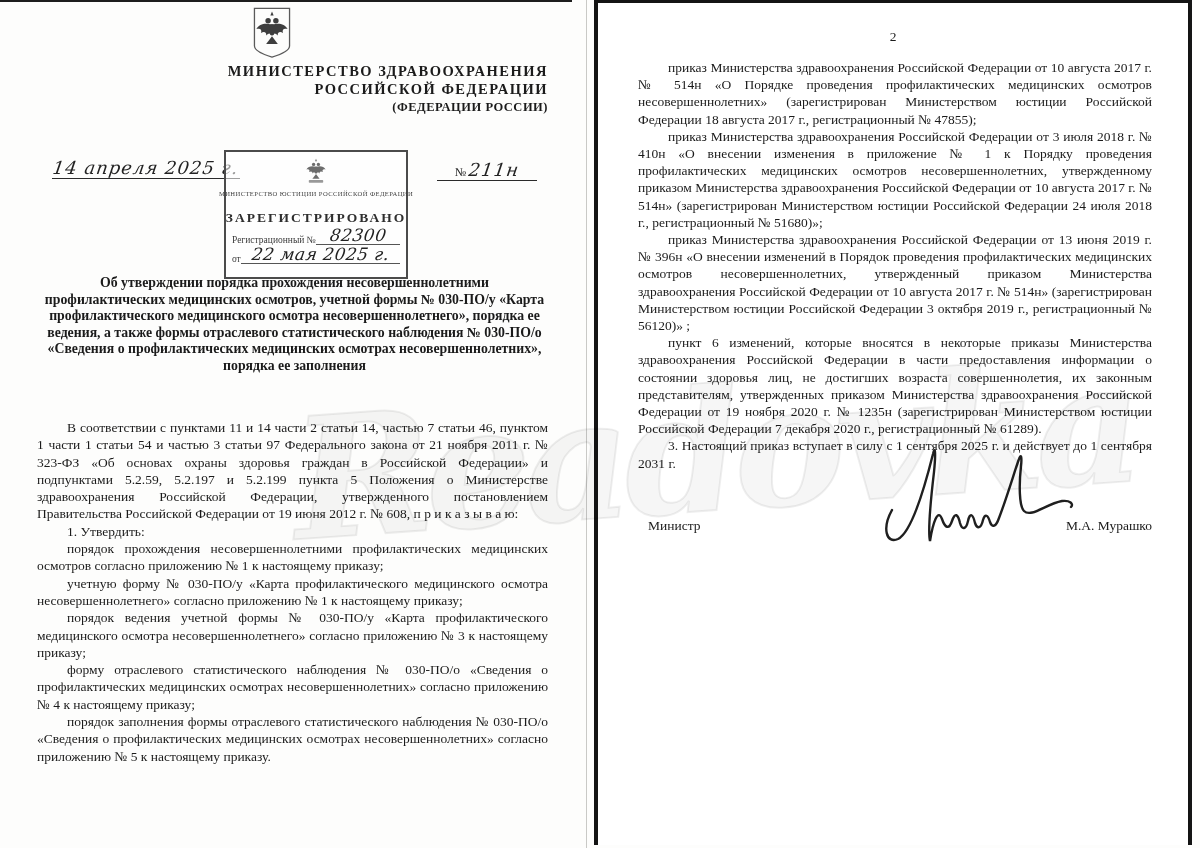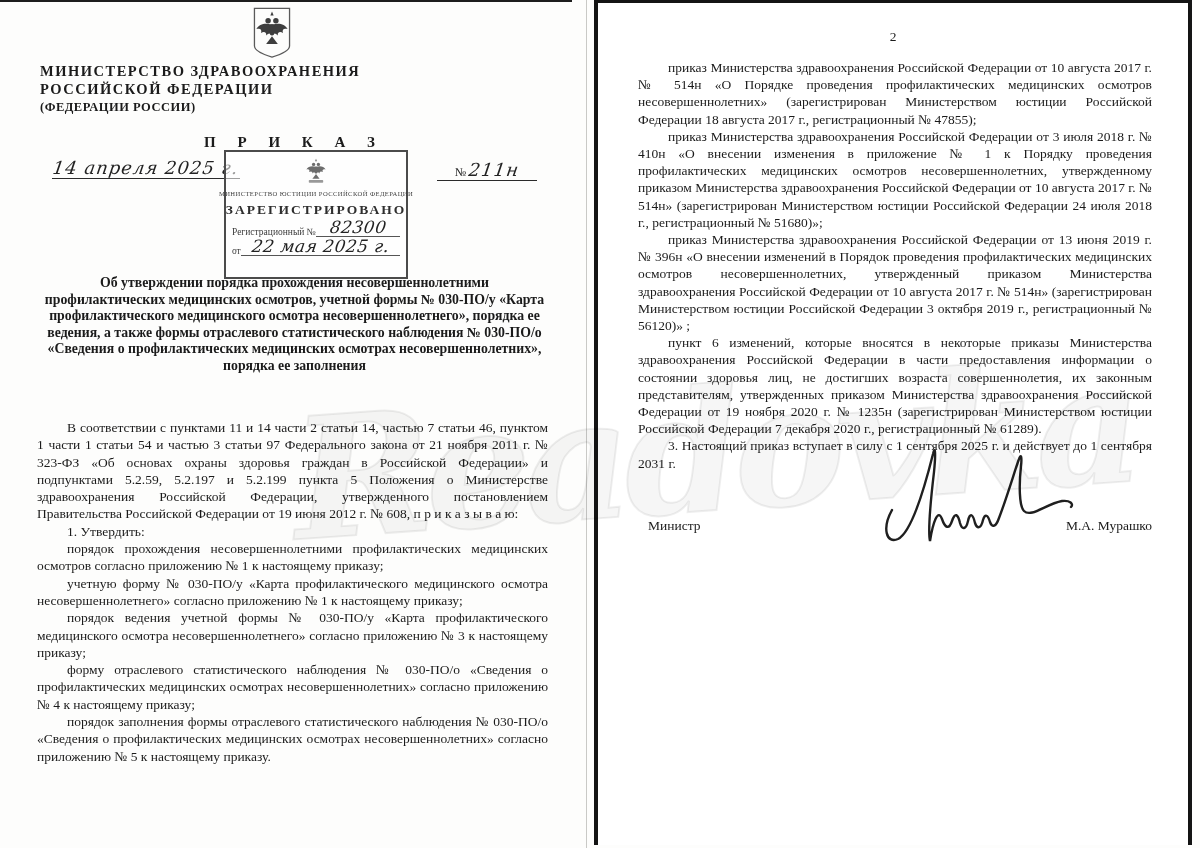--- a/index.html
+++ b/index.html
@@ -12,41 +12,41 @@
 
   
   .watermark{position:absolute;left:292px;top:352px;font-size:168px;font-weight:bold;
              font-style:italic;font-family:"DejaVu Serif", serif;letter-spacing:-8px;
              color:rgba(0,0,0,0.035);-webkit-text-stroke:2px rgba(0,0,0,0.065);
              transform:rotate(-4deg);white-space:nowrap;pointer-events:none;z-index:5;}
 
   
   .page-left{position:absolute;left:0;top:0;width:588px;height:848px;}
   .emblem{position:absolute;left:250px;top:7px;width:44px;height:52px;}
-  .ministry{position:absolute;left:40px;top:63px;width:508px;text-align:left;
+  .ministry{position:absolute;left:40px;top:63px;width:508px;text-align:right;
             font-weight:bold;font-size:14.5px;letter-spacing:1.5px;line-height:17.5px;}
   .ministry .sub{font-weight:bold;font-size:12.5px;letter-spacing:.5px;margin-top:1px;}
   .doc-type{position:absolute;left:40px;top:134px;width:508px;text-align:center;
             font-weight:bold;font-size:15px;letter-spacing:9px;}
   .date-hand{position:absolute;left:52px;top:157px;width:188px;border-bottom:1.3px solid #2a2a2a;
              text-align:center;}
   .num-row{position:absolute;left:437px;top:159px;width:100px;border-bottom:1.3px solid #2a2a2a;
            font-size:12px;text-align:center;}
   .hand{display:inline-block;font-style:italic;font-family:"DejaVu Serif", serif;
         transform:skewX(-8deg);color:#232323;}
   .hand-lg{font-size:18px;letter-spacing:1px;}
   .hand-md{font-size:17px;letter-spacing:.5px;}
 
   
   .stamp{position:absolute;left:224px;top:150px;width:184px;height:129px;border:2px solid #4b4b4b;
          background:rgba(255,255,255,.55);display:flex;flex-direction:column;align-items:center;
          padding-top:4px;box-sizing:border-box;z-index:6;}
   .stamp .s-emblem{width:30px;height:32px;opacity:.8;}
   .stamp .s-authority{font-size:6.6px;letter-spacing:.4px;color:#3f3f3f;white-space:nowrap;margin-top:2px;}
-  .stamp .s-registered{font-size:13.5px;font-weight:bold;letter-spacing:2px;color:#2e2e2e;margin-top:5px;}
+  .stamp .s-registered{font-size:13.5px;font-weight:bold;letter-spacing:2px;color:#2e2e2e;margin-top:13px;}
   .stamp .s-row{width:168px;margin-top:3px;font-size:9.5px;color:#3a3a3a;display:flex;align-items:flex-end;}
   .stamp .s-line{flex:1;border-bottom:1px solid #555;text-align:center;line-height:12px;}
 
   .title{position:absolute;left:42px;top:275px;width:505px;text-align:center;font-weight:bold;
          font-size:13.8px;line-height:16.6px;z-index:4;}
 
   .body-left{position:absolute;left:37px;top:419px;width:511px;font-size:13.5px;line-height:17.3px;
              text-align:justify;z-index:4;}
   .body-left p,.body-right p{margin:0;text-indent:30px;}
 
@@ -84,21 +84,20 @@
         <path d="M32 45l-9 12h18z"></path>
       </g>
     </svg>
 
     <div class="ministry">
       <div>МИНИСТЕРСТВО ЗДРАВООХРАНЕНИЯ</div>
       <div>РОССИЙСКОЙ ФЕДЕРАЦИИ</div>
       <div class="sub">(ФЕДЕРАЦИИ РОССИИ)</div>
     </div>
 
-    <div class="doc-type">П Р И К А З</div>
 
     <div class="date-hand">
       <span class="hand hand-lg">14 апреля 2025 г.</span>
     </div>
 
     <div class="num-row">
       <span>№</span>
       <span class="hand hand-lg">211н</span>
     </div>
 

